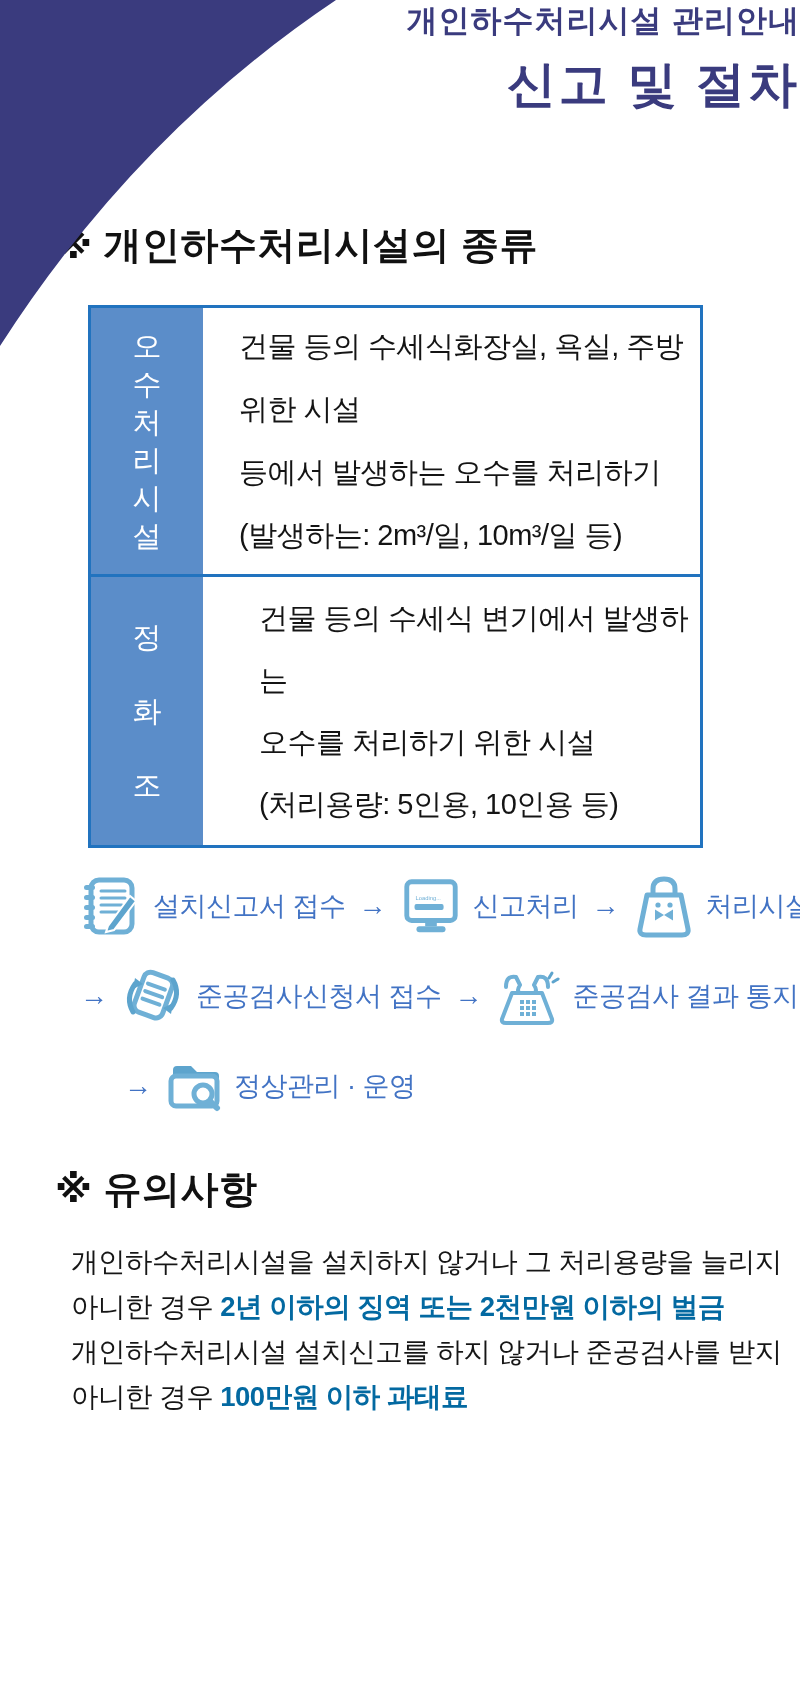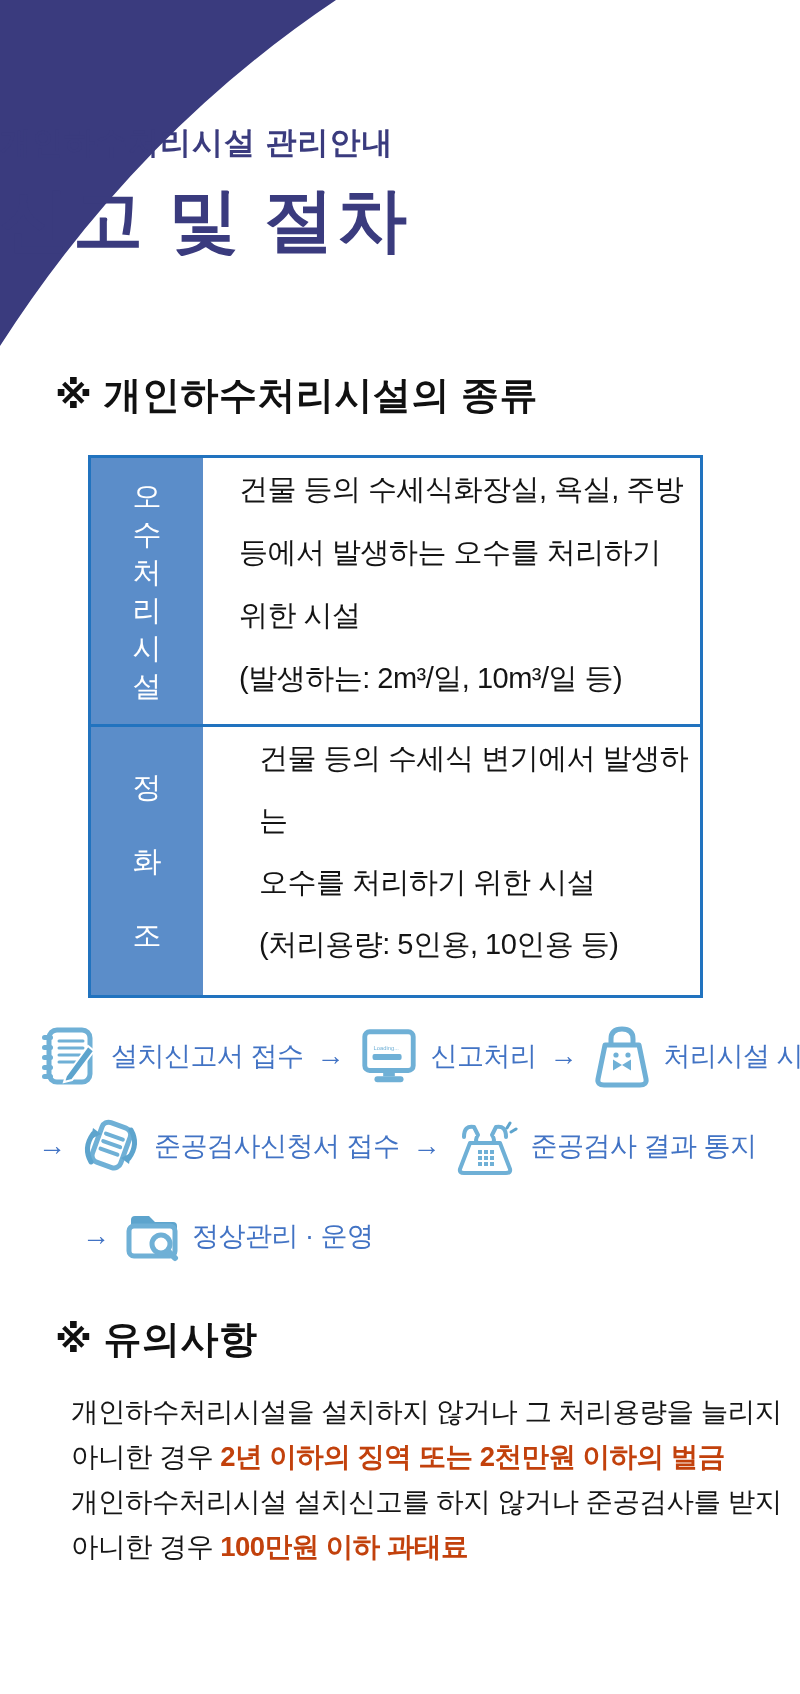--- a/index.html
+++ b/index.html
@@ -5,65 +5,65 @@
   * { margin:0; padding:0; box-sizing:border-box; }
   html,body { background:#ffffff; }
   body {
     width:800px; height:1694px; position:relative; overflow:hidden;
     font-family:"Liberation Sans","DejaVu Sans",sans-serif;
     color:#161616;
   }
   .curve-svg { position:absolute; top:0; left:0; pointer-events:none; }
 
   
-  .header-text { position:relative; padding-top:122px; text-align:left; }
+  .header-text { position:relative; text-align:right; }
   .header-subtitle { font-size:31px; font-weight:bold; color:#3a3b7e; letter-spacing:1px; }
-  .header-title { margin-top:10px; font-size:70px; font-weight:bold; color:#3a3b7e; letter-spacing:3px; }
+  .header-title { margin-top:10px; font-size:49px; font-weight:bold; color:#3a3b7e; letter-spacing:3px; }
 
   
   .section-heading { font-size:38px; font-weight:bold; color:#111111; margin-left:55px; letter-spacing:0.5px; }
   .heading-types { margin-top:102px; }
   .heading-procedure { margin-top:70px; }
   .heading-notice { margin-top:44px; }
 
   
   .types-table { margin:34px 0 0 88px; width:615px; border:3px solid #2173bf; }
   .types-row { display:flex; align-items:stretch; }
   .types-row + .types-row { border-top:3px solid #2173bf; }
   .row-head {
     width:112px; flex:none; background:#5b8dc9; color:#ffffff;
     display:flex; flex-direction:column; align-items:center; justify-content:center;
     font-size:29px; font-weight:500;
   }
   .row-head .vchar { line-height:33px; }
   .row-head-dense { gap:5px; }
   .row-head-spread { gap:41px; }
   .row-cell {
-    flex:1; display:flex; flex-direction:column; justify-content:flex-start;
+    flex:1; display:flex; flex-direction:column; justify-content:center;
     padding-left:36px; background:#ffffff;
   }
   .cell-row1 { min-height:266px; }
   .cell-row2 { min-height:268px;margin-left:20px; }
   .cell-line { font-size:29px; color:#141414; line-height:63px; letter-spacing:-0.5px; }
   .cell-row2 .cell-line { line-height:62px; }
 
   
-  .flow { margin-left:36px; margin-top:24px;text-align:center; }
+  .flow { margin-left:78px; margin-top:24px;text-align:center; }
   .flow-row { display:flex; align-items:center; gap:11px; min-height:68px; }
   .flow-row + .flow-row { margin-top:22px; }
   .flow-row-3 { padding-left:44px; }
   .flow-icon { display:inline-flex; align-items:center; }
   .flow-icon svg { display:block; }
   .flow-label { font-size:27px; color:#4273c4; letter-spacing:-0.5px; white-space:nowrap; }
   .flow-arrow { font-size:28px; color:#4273c4; font-weight:bold; padding:0 2px; }
 
   
   .notice { margin:24px 0 0 71px; }
   .notice-line { font-size:27.5px; line-height:45px; color:#161616; letter-spacing:-0.5px; white-space:nowrap; }
-  .notice-line .red { color:#c2410c; font-weight:bold; }
+  .notice-line .red { color:#0369a1; font-weight:bold; }
 </style>
 </head>
 <body>
 
 <div class="page">
 
   <svg class="curve-svg" width="800" height="360" viewBox="0 0 800 360" aria-hidden="true">
     <path d="M0 0 H336 Q136 134 0 346 Z" fill="#3a3b7e"></path>
   </svg>
 
@@ -79,22 +79,22 @@
       <div class="row-head row-head-dense">
           <div class="vchar">오</div>
           <div class="vchar">수</div>
           <div class="vchar">처</div>
           <div class="vchar">리</div>
           <div class="vchar">시</div>
           <div class="vchar">설</div>
         </div>
       <div class="row-cell cell-row1">
         <div class="cell-line">건물 등의 수세식화장실, 욕실, 주방</div>
+        <div class="cell-line">위한 시설</div>
         <div class="cell-line">등에서 발생하는 오수를 처리하기</div>
-        <div class="cell-line">위한 시설</div>
         <div class="cell-line">(발생하는: 2m³/일, 10m³/일 등)</div>
       </div>
     </div>
     <div class="types-row">
       <div class="row-head row-head-spread">
           <div class="vchar">정</div>
           <div class="vchar">화</div>
           <div class="vchar">조</div>
         </div>
       <div class="row-cell cell-row2">

